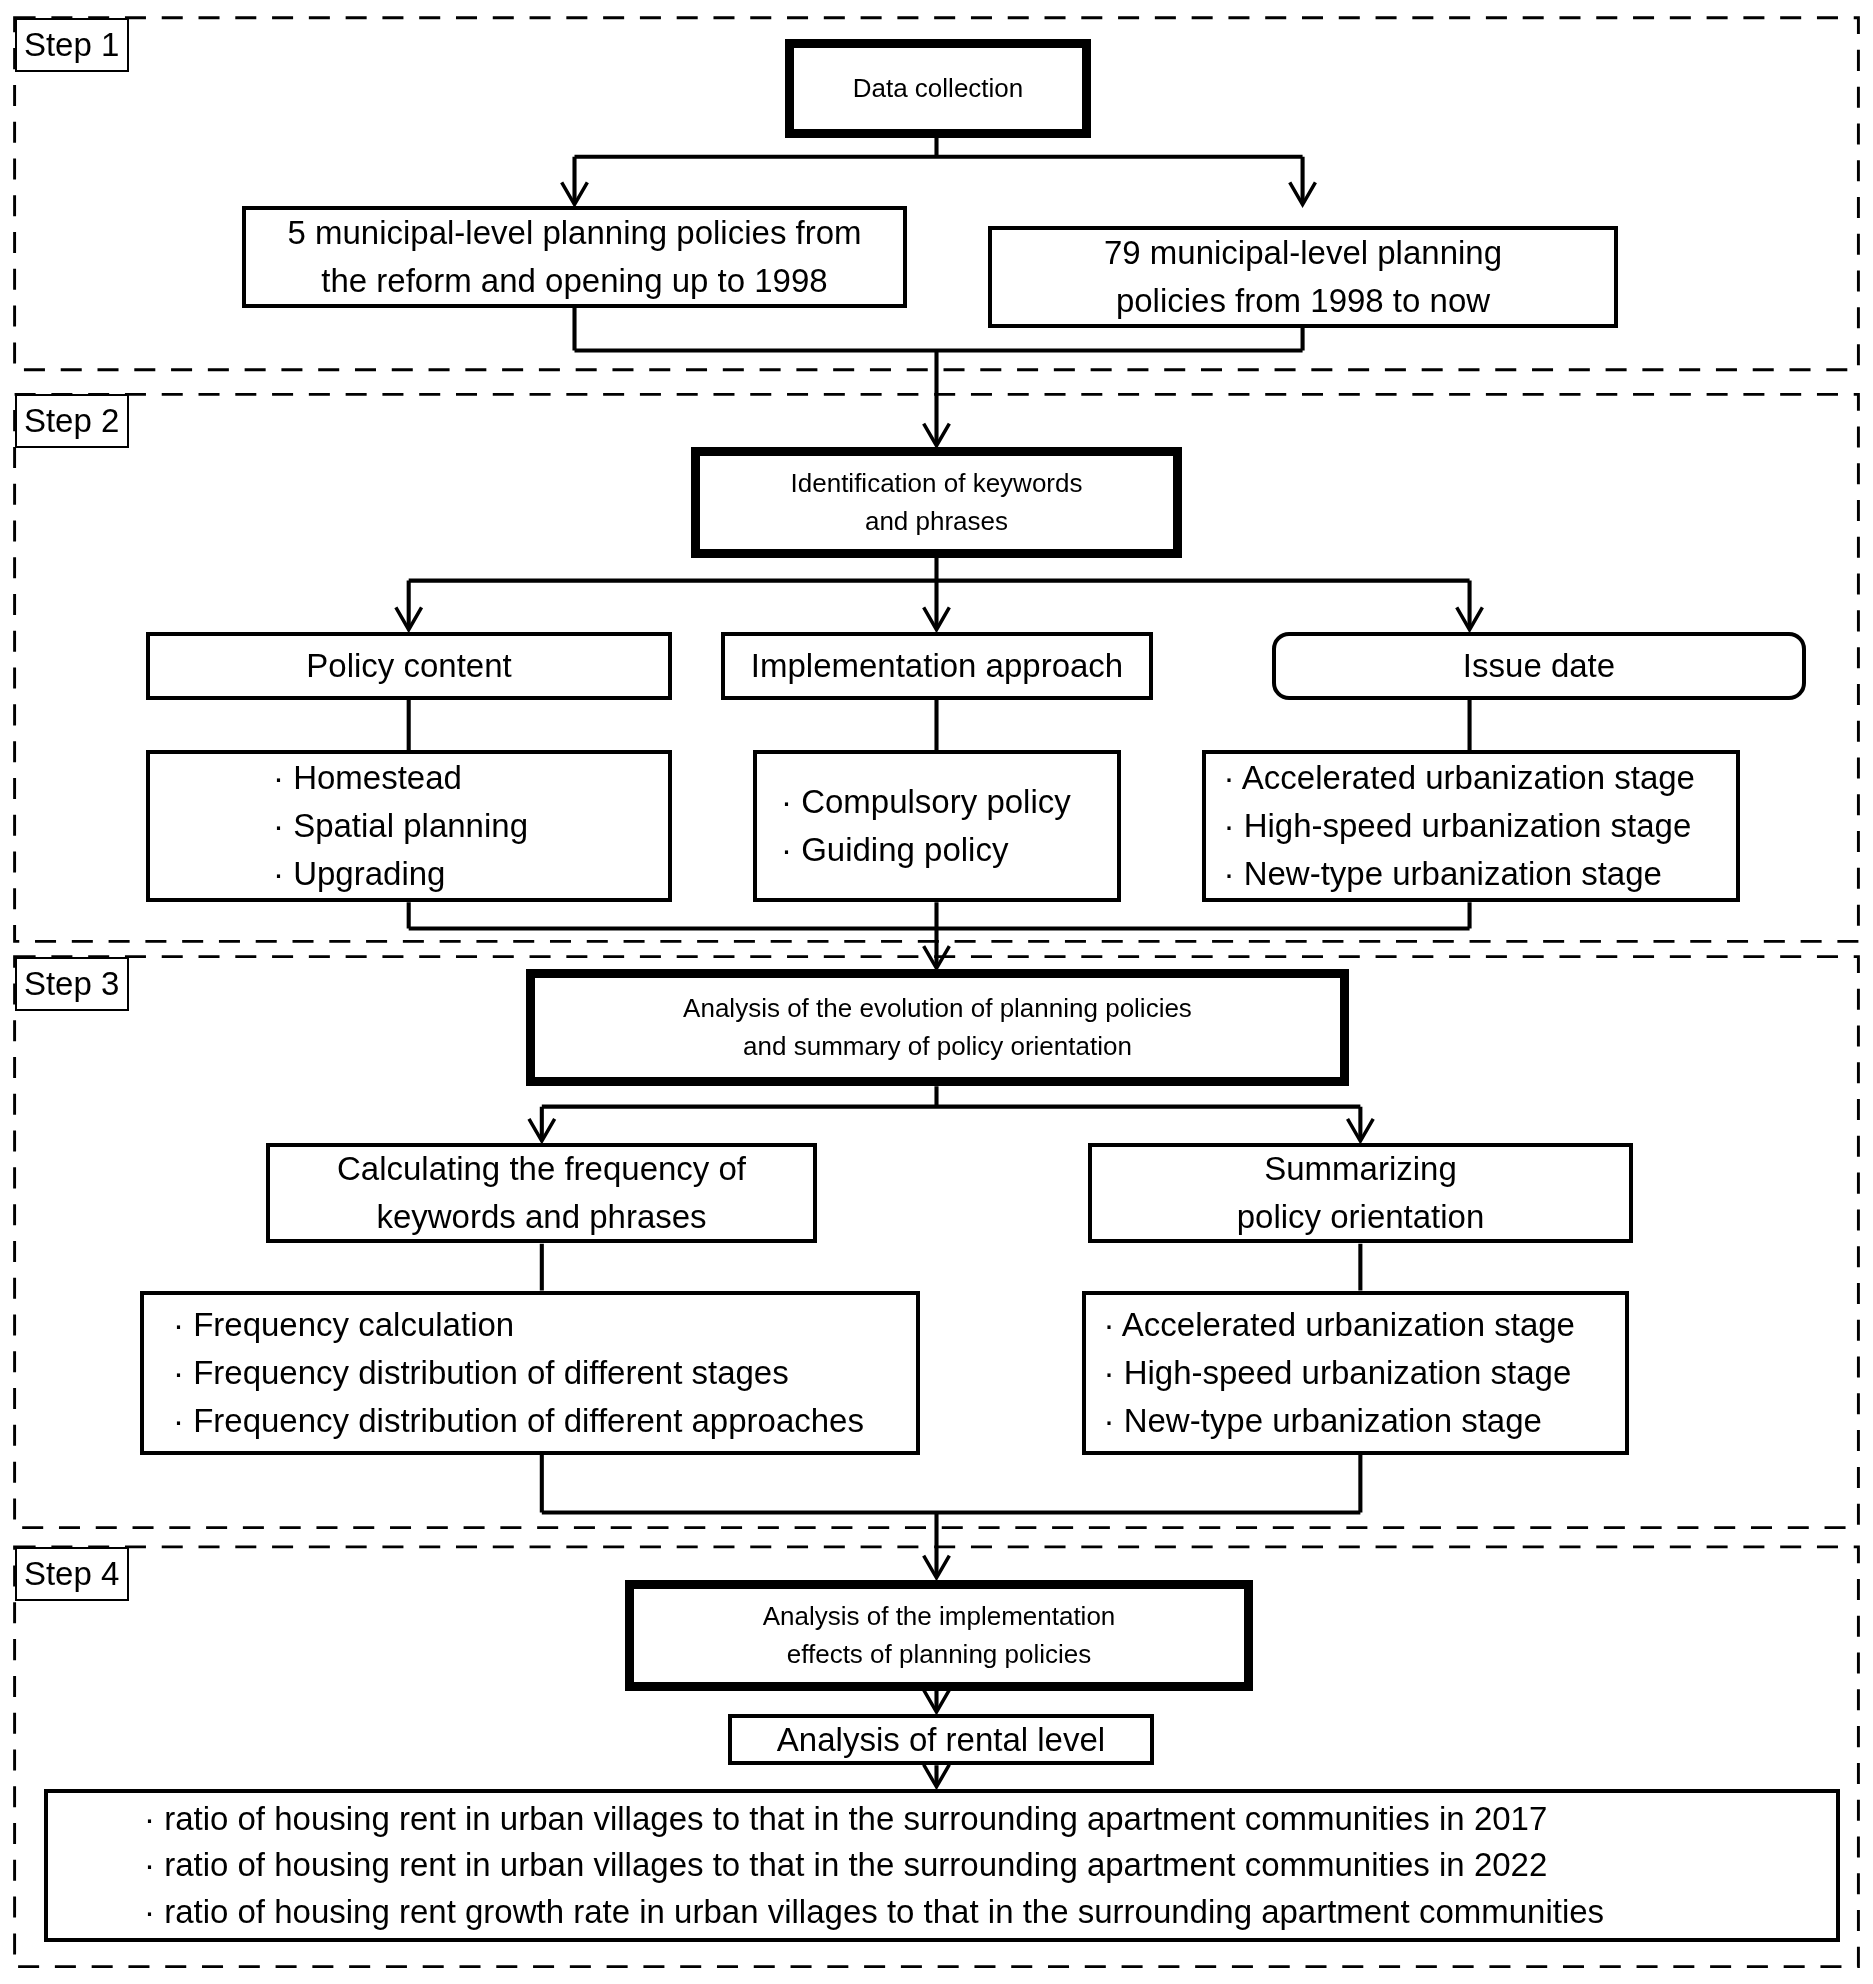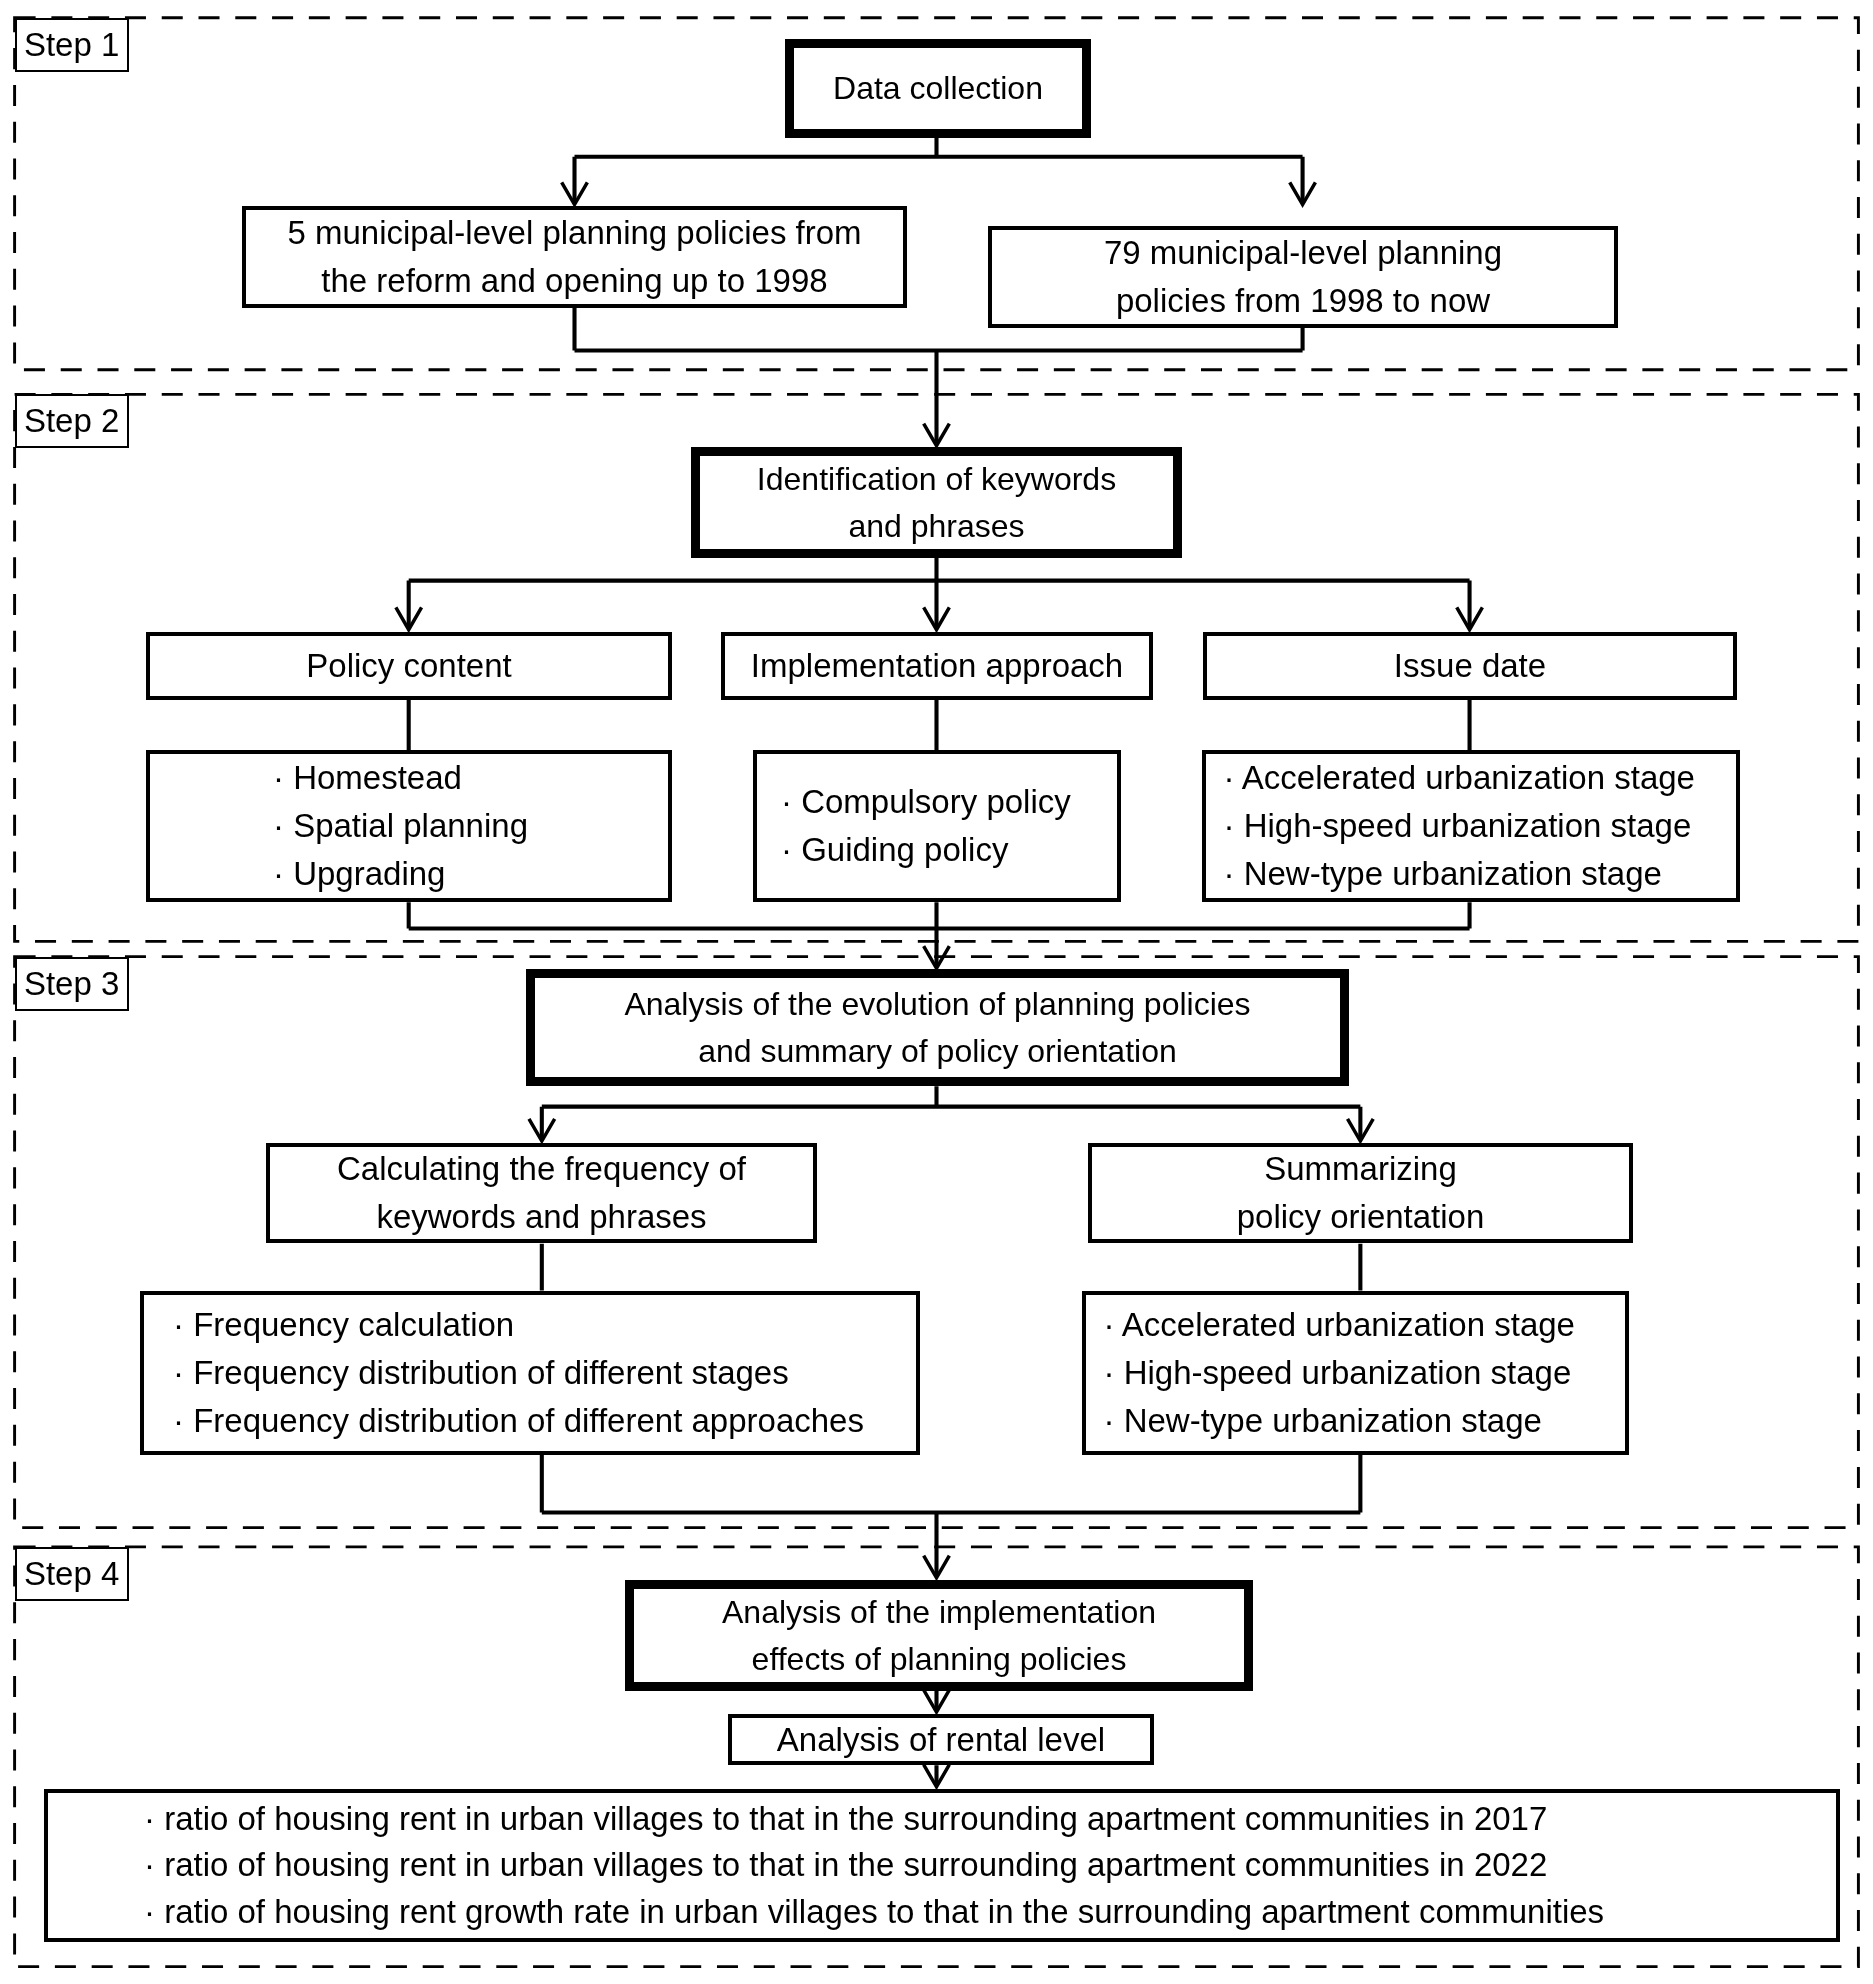--- a/index.html
+++ b/index.html
@@ -21,21 +21,21 @@
     background: #ffffff;
     border: 4.1px solid #000000;
     display: flex;
     align-items: center;
     justify-content: center;
     text-align: center;
     font-size: 33px;
     line-height: 1.45;
     white-space: pre-line;
   }
-  .bold-box { border-width: 9.3px; font-size: 32px; }
+  .bold-box { border-width: 9.3px; font-size: 26px; }
   .bullets {
     justify-content: flex-start;
     text-align: left;
   }
   .step-label {
     position: absolute;
     box-sizing: border-box;
     width: 114px;
     height: 54px;
     border: 2.9px solid #000000;
@@ -95,21 +95,21 @@
   <div class="box bold-box" style="left:785px; top:39px; width:306px; height:99px;">Data collection</div>
   <div class="box" style="left:242px; top:206px; width:665px; height:102px;">5 municipal-level planning policies from
 the reform and opening up to 1998</div>
   <div class="box" style="left:988px; top:206px; width:630px; height:102px;margin-top:20px;">79 municipal-level planning
 policies from 1998 to now</div>
 
   <div class="box bold-box" style="left:691px; top:447px; width:491px; height:111px;">Identification of keywords
 and phrases</div>
   <div class="box" style="left:721px; top:632px; width:432px; height:68px;">Implementation approach</div>
   <div class="box" style="left:146px; top:632px; width:526px; height:68px;">Policy content</div>
-  <div class="box" style="left:1203px; top:632px; width:534px; height:68px;">Issue date</div>
+  <div class="box" style="left:1272px; top:632px; width:534px; height:68px;border-radius:17px;">Issue date</div>
   <div class="box bullets" style="left:146px; top:750px; width:526px; height:152px; padding-left:123px;">· Homestead
 · Spatial planning
 · Upgrading</div>
   <div class="box bullets" style="left:753px; top:750px; width:368px; height:152px; padding-left:24px;">· Compulsory policy
 · Guiding policy</div>
   <div class="box bullets" style="left:1202px; top:750px; width:538px; height:152px; padding-left:17.5px;">· Accelerated urbanization stage
 · High-speed urbanization stage
 · New-type urbanization stage</div>
 
   <div class="box bold-box" style="left:526px; top:969px; width:823px; height:117px;">Analysis of the evolution of planning policies

